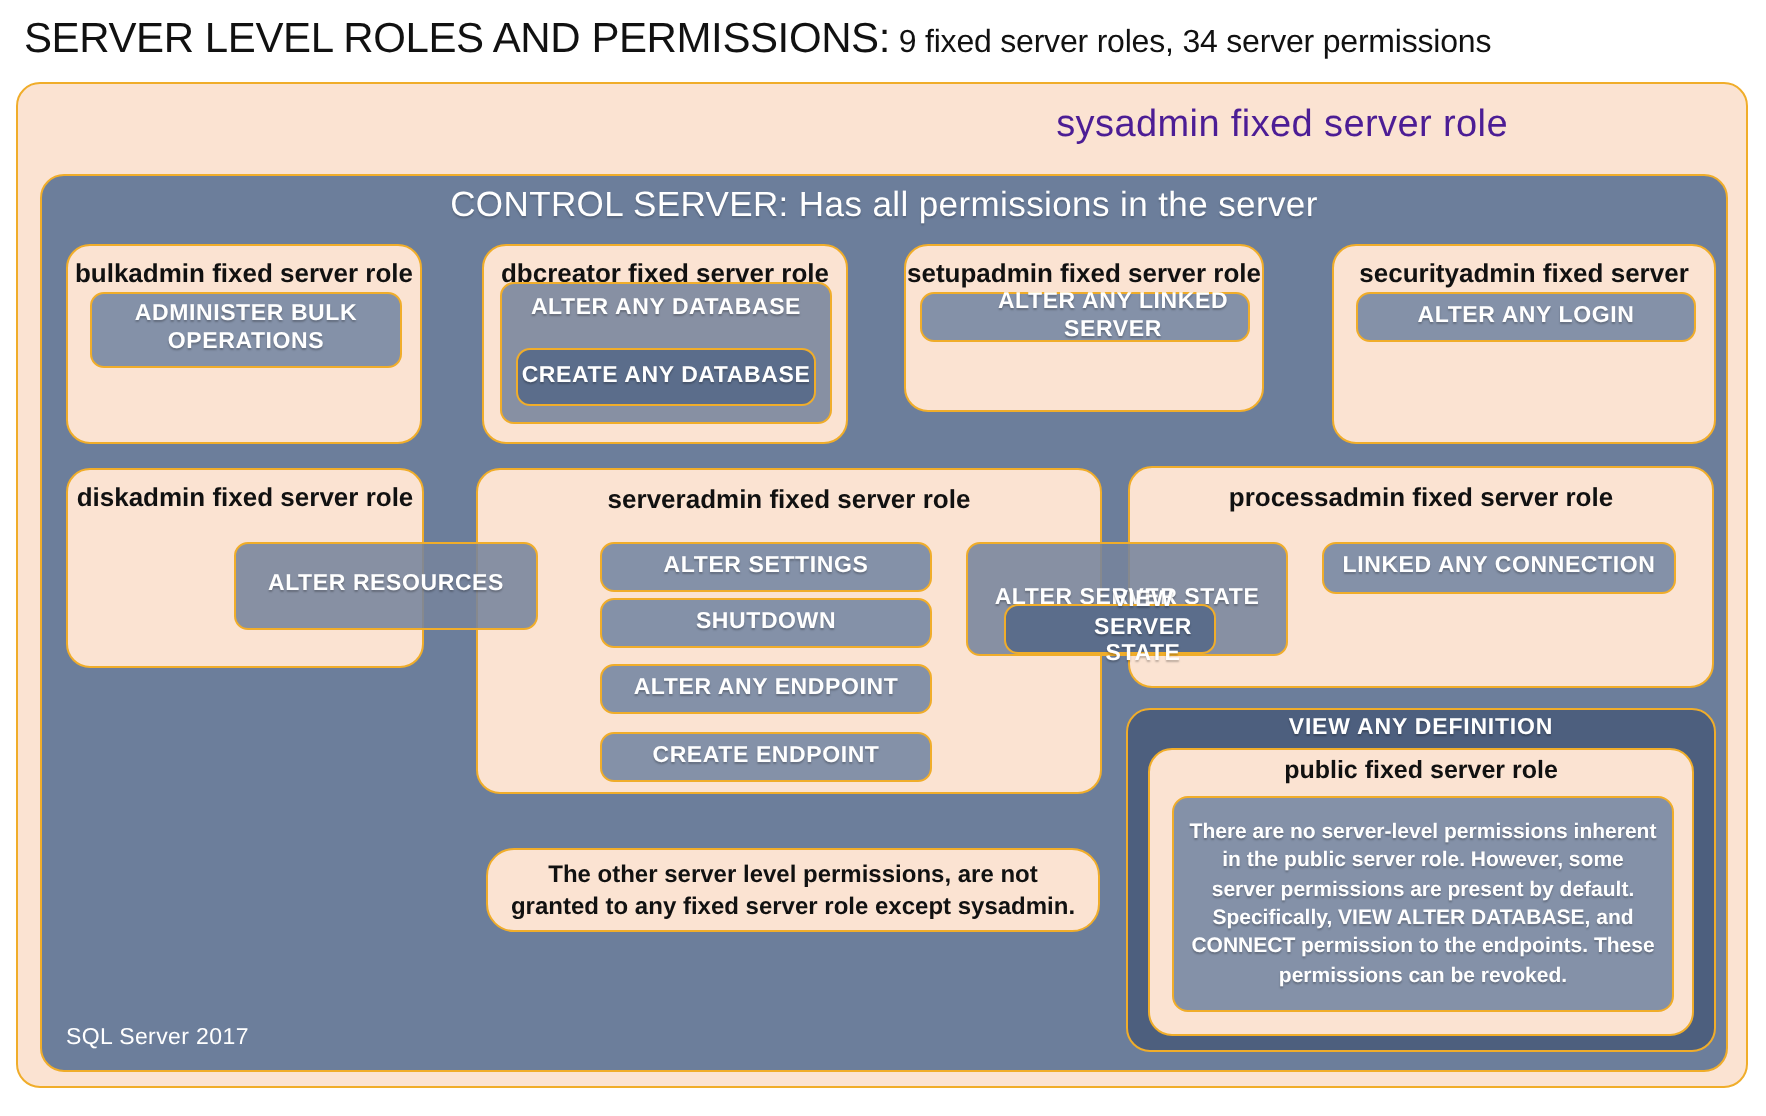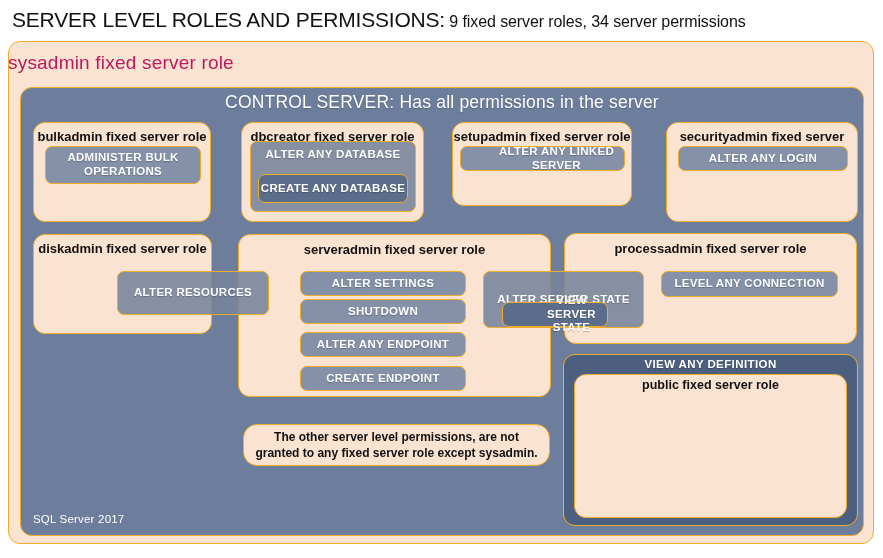--- a/index.html
+++ b/index.html
@@ -99,23 +99,23 @@
     font-weight: bold;
     line-height: 1.35;
     left: 0;
   }
 
   
   #sysadmin-box { left: 8px; top: 41px; width: 866px; height: 503px; }
   #sysadmin-label {
     position: absolute;
     left: 8px; top: 52px; width: 746px;
-    text-align: left;
+    text-align: right;
     font-size: 19px;
-    color: #be185d;
+    color: #4c1d95;
     letter-spacing: 0.2px;
   }
 
   #control-server-box { left: 20px; top: 87px; width: 844px; height: 449px; }
   #control-server-label {
     position: absolute;
     left: 20px; top: 92px; width: 844px;
     text-align: center;
     font-size: 17.5px;
     color: #ffffff;
@@ -266,24 +266,25 @@
   <div class="perm translucent" id="perm-alter-resources">ALTER RESOURCES</div>
 
   <div class="perm" id="perm-alter-settings">ALTER SETTINGS</div>
   <div class="perm" id="perm-shutdown">SHUTDOWN</div>
   <div class="perm" id="perm-alter-endpoint">ALTER ANY ENDPOINT</div>
   <div class="perm" id="perm-create-endpoint">CREATE  ENDPOINT</div>
 
   <div class="perm translucent" id="perm-alter-srv-state">ALTER SERVER  STATE</div>
   <div class="perm nested" id="perm-view-srv-state">VIEW  SERVER  STATE</div>
 
-  <div class="perm" id="perm-alter-any-conn">LEVEL ANY CONNECTION</div>
+  <div class="perm" id="perm-alter-any-conn">LINKED ANY CONNECTION</div>
 
   <div class="box slate-dark" id="viewanydef-box"></div>
   <div id="viewanydef-label">VIEW ANY DEFINITION</div>
   <div class="box peach" id="public-box"></div>
   <div id="public-label">public  fixed server role</div>
+  <div id="public-note">There are no server-level permissions inherent in the public server role. However, some server permissions are present by default. Specifically, VIEW ALTER DATABASE, and CONNECT permission to the endpoints. These permissions can be revoked.</div>
 
   <div id="other-note">The other server level permissions,  are not granted to any fixed server role except sysadmin.</div>
 
   <div id="sqlserver-label">SQL Server 2017</div>
 
 </div>
 
 </body></html>

